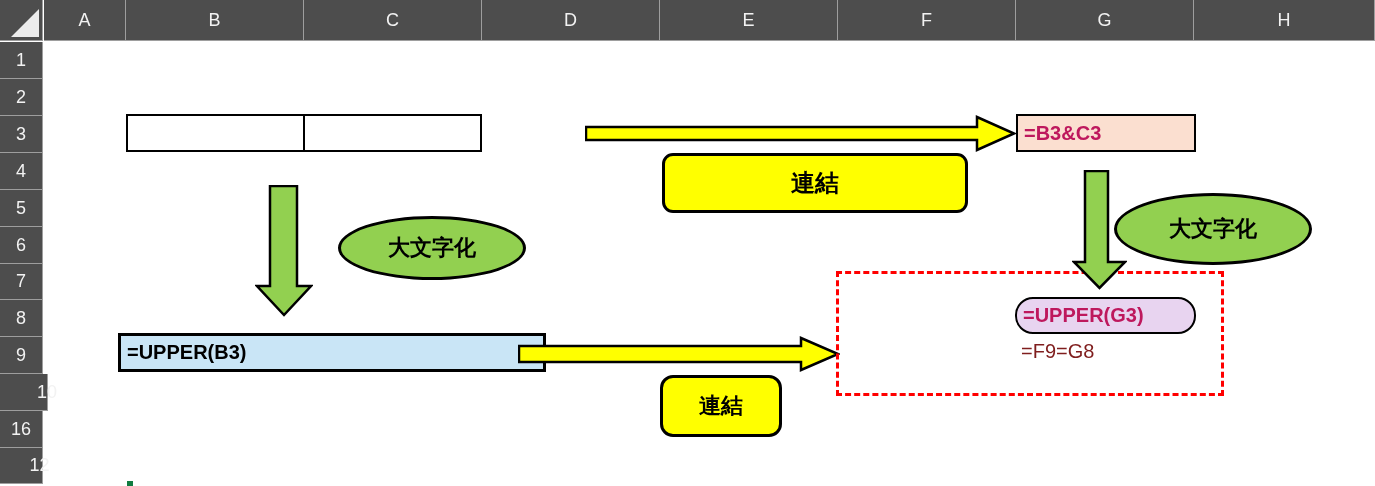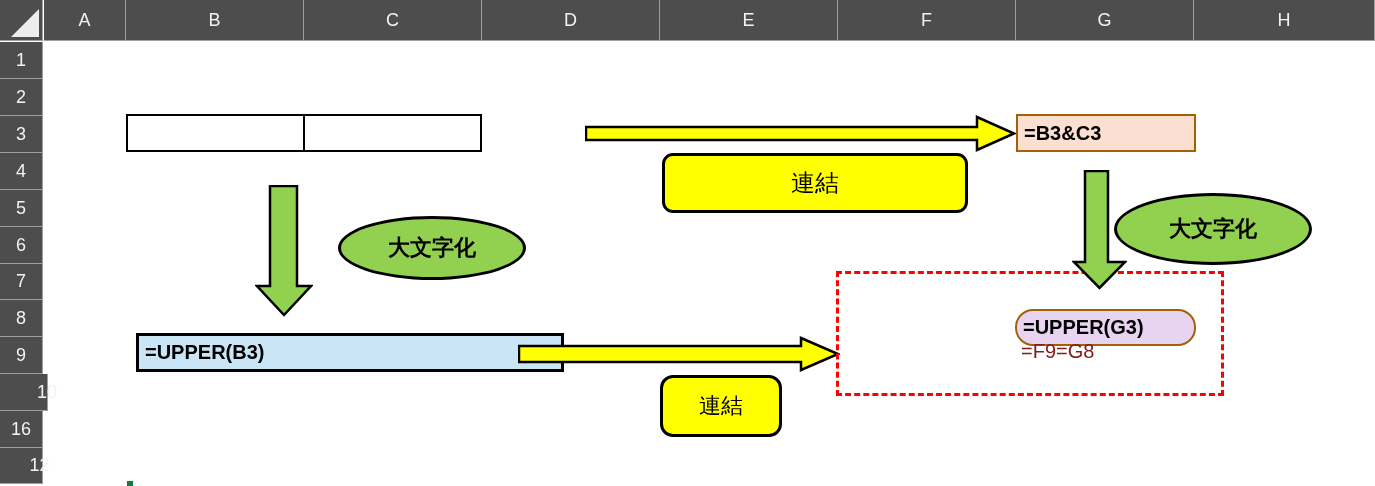--- a/index.html
+++ b/index.html
@@ -16,31 +16,31 @@
            border-right:1px solid #9e9e9e; border-bottom:1px solid #9e9e9e; }
   .row-h { position:absolute; left:0; width:43px; background:#4d4d4d; color:#f2f2f2;
            display:flex; align-items:center; justify-content:center; font-size:18px;
            border-right:1px solid #9e9e9e; border-bottom:1px solid #9e9e9e; }
 
   
   .cellrange { position:absolute; border:2px solid #000; display:flex; z-index:1; }
   .cellrange .half { flex:1; display:flex; align-items:center; padding-left:6px;
                      font-weight:bold; font-size:20px; color:#000; }
   .cellrange .half + .half { border-left:2px solid #000; }
-  .cell { position:absolute; border:2px solid #a16207; display:flex; align-items:center;
-          padding-left:6px; font-weight:bold; font-size:20px; color:#000000; z-index:1; }
+  .cell { position:absolute; border:2px solid #000000; display:flex; align-items:center;
+          padding-left:6px; font-weight:bold; font-size:20px; color:#be185d; z-index:1; }
   .plaintext { position:absolute; font-size:20px; font-weight:normal; color:#7f1d1d; z-index:1; }
 
   
   .arrow { position:absolute; }
   .yellow-arrow { z-index:2; }
   .green-arrow { z-index:4; }
   .dashedbox { position:absolute; border:3px dashed #ff0000; z-index:3; background:transparent; }
   .banner { position:absolute; background:#ffff00; border:3px solid #000; border-radius:11px;
-            display:flex; align-items:center; justify-content:center; font-weight:normal;
+            display:flex; align-items:center; justify-content:center; font-weight:bold;
             color:#000; z-index:2; }
   .ellipse { position:absolute; background:#92d050; border:3px solid #000; border-radius:50%;
              display:flex; align-items:center; justify-content:center; font-weight:bold;
              color:#000; z-index:5; }
   .sel-sliver { position:absolute; background:#107c41; z-index:6; }
 </style>
 </head>
 <body>
 
 <div id="stage">
@@ -74,25 +74,25 @@
       <div class="row-h" style="top: 448px; height: 36px; padding-left: 37px;">12</div>
     </div>
 
   <div class="cellrange" style="left:126px; top:114px; width:356px; height:38px; background:#ffffff;">
     <div class="half"></div>
     <div class="half"></div>
   </div>
 
   <div class="cell" style="left:1016px; top:114px; width:180px; height:38px; background:#fbdfd0;">=B3&amp;C3</div>
 
-  <div class="cellrange" style="left:136px; top:333px; width:428px; height:39px; background:#c9e5f6; border-width:3px;">
+  <div class="cellrange" style="left:118px; top:333px; width:428px; height:39px; background:#c9e5f6; border-width:3px;">
     <div class="half">=UPPER(B3)</div>
   </div>
 
-  <div class="cell" style="left:1015px; top:309px; width:181px; height:37px; background:#e8d4f0;border-radius:18px;">=UPPER(G3)</div>
+  <div class="cell" style="left:1015px; top:297px; width:181px; height:37px; background:#e8d4f0;border-radius:18px;">=UPPER(G3)</div>
 
 
   <div class="plaintext" style="left:1021px; top:340px;">=F9=G8</div>
 
   <div class="dashedbox" style="left:836px; top:271px; width:388px; height:125px;"></div>
 
   <svg class="arrow yellow-arrow" style="left:585px; top:115px;" width="431" height="37" viewBox="0 0 431 37">
     <polygon points="1,12 392,12 392,2 429,18.5 392,35 392,25 1,25" fill="#ffff00" stroke="#000000" stroke-width="2.5" stroke-linejoin="miter"></polygon>
   </svg>
 

